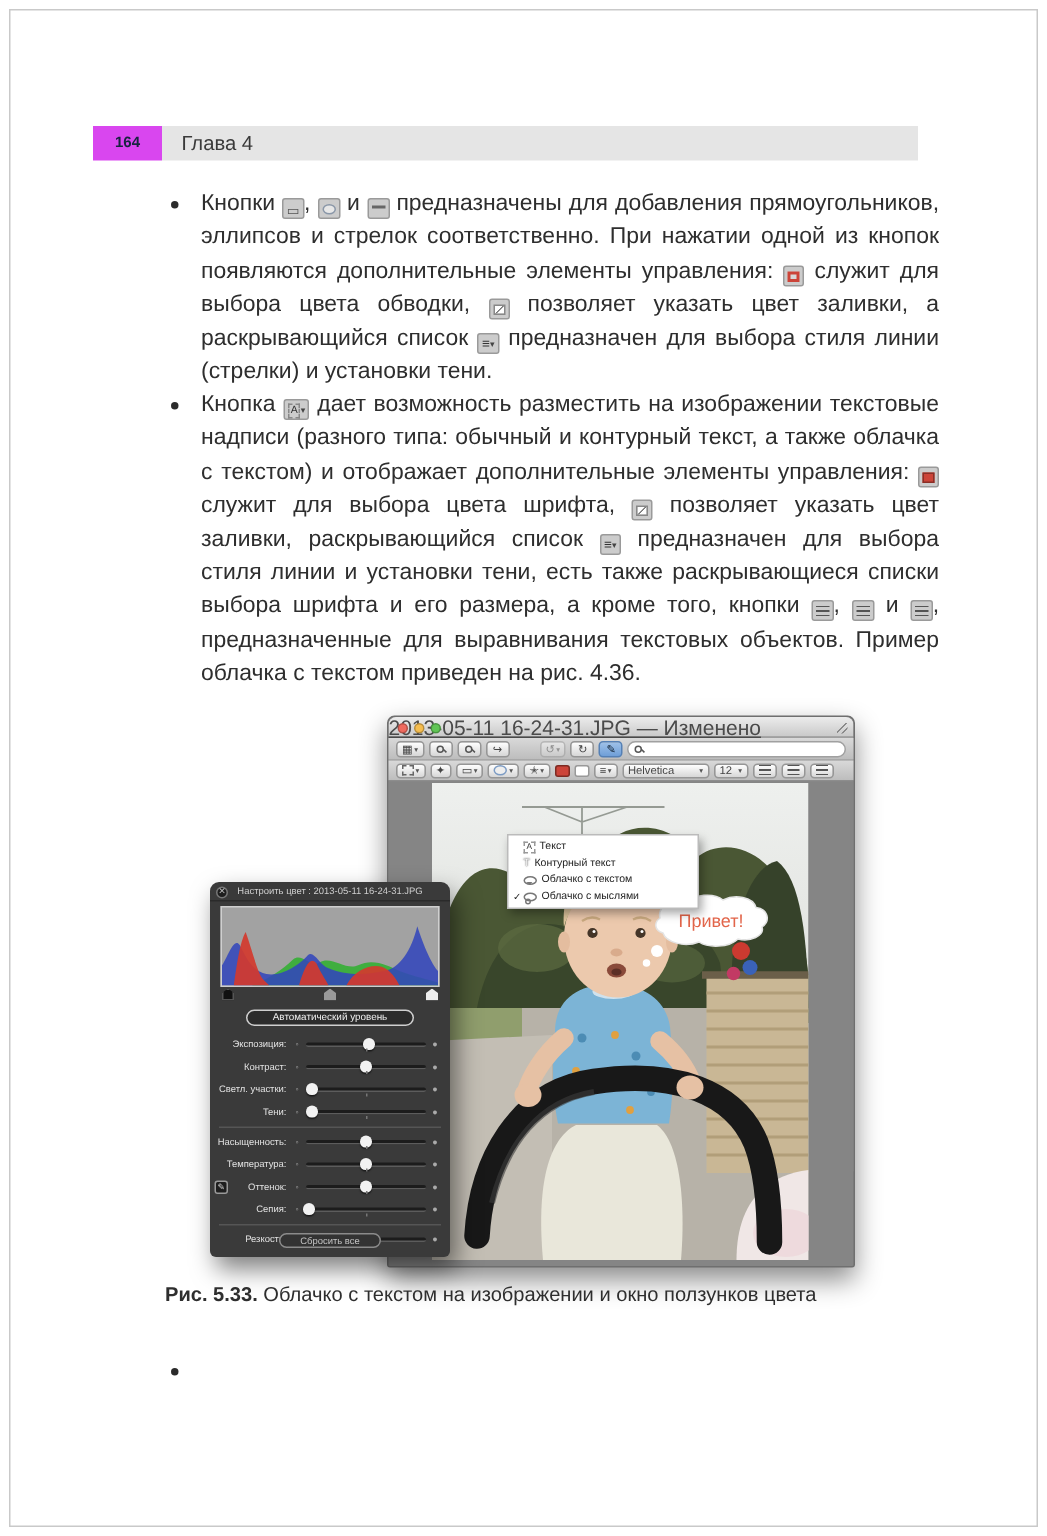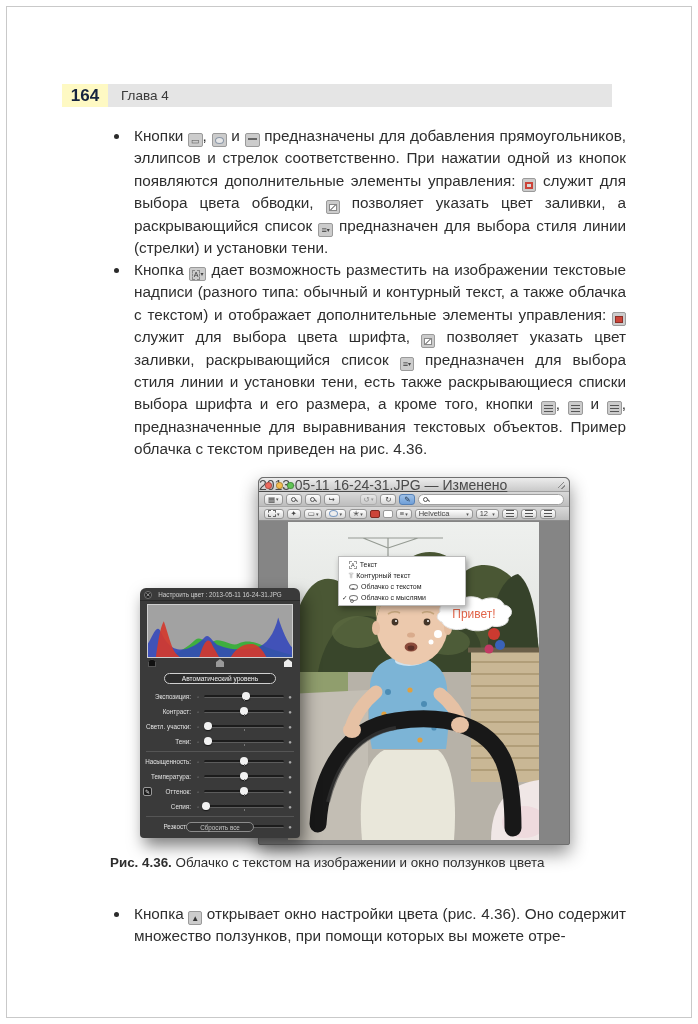--- a/index.html
+++ b/index.html
@@ -2,22 +2,22 @@
 <html><head>
 <meta charset="utf-8">
 <style>
   * { margin:0; padding:0; box-sizing:border-box; }
   html,body { background:#fff; }
   body { font-family:"Liberation Sans", sans-serif; }
   .page { position:relative; width:698px; height:1024px; background:#fff; overflow:hidden; }
   .page-frame { position:absolute; left:6px; top:6px; right:6px; bottom:6px; border:1px solid #c9c9c9; pointer-events:none; }
 
   
-  .hdr-badge { position:absolute; left:62px; top:84px; width:46px; height:23px; background:#fef9c3;
-               color:#16243f; font-size:17px; font-weight:bold; text-align:center; line-height:23px; }
+  .hdr-badge { position:absolute; left:62px; top:84px; width:46px; height:23px; background:#d946ef;
+               color:#16243f; font-size:10px; font-weight:bold; text-align:center; line-height:23px; }
   .hdr-bar { position:absolute; left:108px; top:84px; width:504px; height:23px; background:#e5e5e5;
              color:#3a3a3a; font-size:13.5px; line-height:23px; padding-left:13px; }
 
   
   .bullet-dot { position:absolute; width:5px; height:5px; border-radius:50%; background:#2b2b2b; }
   .para { position:absolute; left:134px; width:492px; font-size:15.3px; line-height:22.4px;
           color:#2e2e2e; text-align:justify; }
 
   
   .ii { display:inline-block; vertical-align:-2px; height:14px; min-width:14px; padding:0 2px;
@@ -403,19 +403,18 @@
               <span class="thumb" style="left:calc(50% - 4px);"></span>
             </span>
             <i class="mini">●</i>
           </div>
         </div>
       <div class="reset-btn">Сбросить все</div>
     </div>
   </div>
 
   <div class="caption">
-    <b>Рис. 4.36.</b>
+    <b>Рис. 5.33.</b>
     <span>Облачко с текстом на изображении и окно ползунков цвета</span>
   </div>
 
   <div class="bullet-dot" style="left:114px; top:912px;"></div>
-  <div class="para" style="top:903px;">Кнопка <span class="ii"><i class="lv">▲</i></span> открывает окно настройки цвета (рис. 4.36). Оно содержит множество ползунков, при помощи которых вы можете отре-</div>
 </div>
 
 </body></html>

